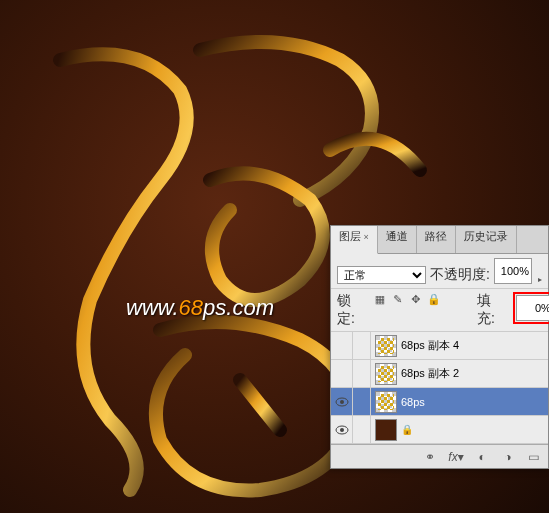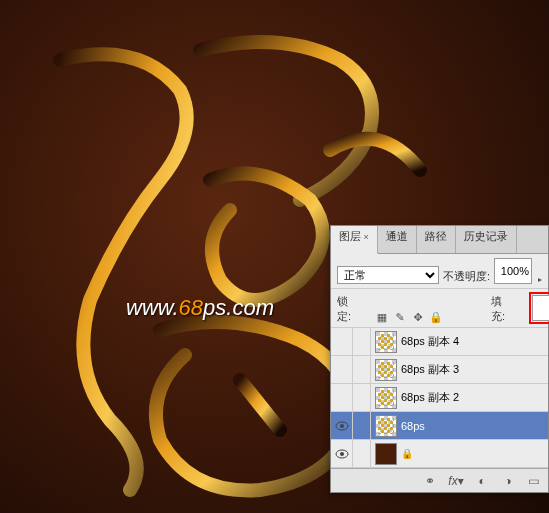--- a/index.html
+++ b/index.html
@@ -81,42 +81,42 @@
     
     .blend-select {
       flex: 1;
       height: 18px;
       font-size: 11px;
       background: #fff;
       border: 1px solid #999;
       padding: 0 2px;
     }
     
-    .label { font-size: 11px; color: #333; }
+    .label { font-size: 14px; color: #333; }
     
     .value-input {
       width: 38px;
       height: 26px;
       font-size: 11px;
       border: 1px solid #999;
       background: #fff;
       text-align: right;
       padding-right: 2px;
     }
     
     .fill-highlight {
       border: 2px solid #ff0000;
       padding: 1px;
     }
     
     .lock-row {
       display: flex;
-      align-items: flex-end;
+      align-items: flex-start;
       padding: 3px 6px;
-      gap: 24px;
+      gap: 18px;
       border-bottom: 1px solid #ccc;
     }
     .lock-icons {
       display: flex;
       gap: 4px;
     }
     .lock-icon {
       width: 14px;
       height: 14px;
       display: flex;
@@ -280,26 +280,20 @@
     <span class="dropdown-arrow">▸</span>
   </div>
 
   <div class="layers-list">
 
   <div class="layer-item">
         <div class="vis-col"></div>
         <div class="link-col"></div>
         <div class="thumb pattern"></div>
         <span class="layer-name">68ps 副本 4</span>
-      </div>
-      <div class="layer-item">
-        <div class="vis-col"></div>
-        <div class="link-col"></div>
-        <div class="thumb pattern"></div>
-        <span class="layer-name">68ps 副本 3</span>
       </div>
       <div class="layer-item">
         <div class="vis-col"></div>
         <div class="link-col"></div>
         <div class="thumb pattern"></div>
         <span class="layer-name">68ps 副本 2</span>
       </div>
       <div class="layer-item selected">
         <div class="vis-col">
           <svg class="eye-icon" viewBox="0 0 14 10">

